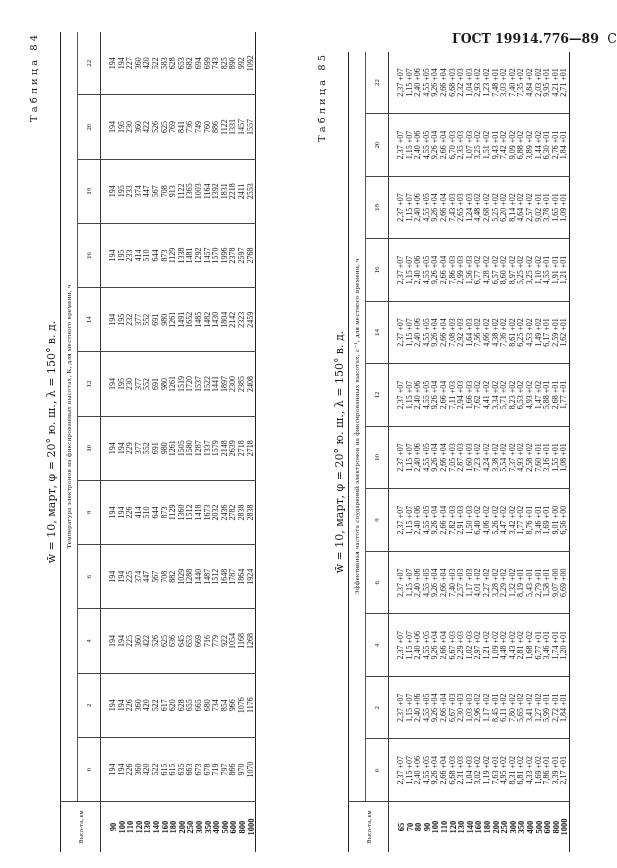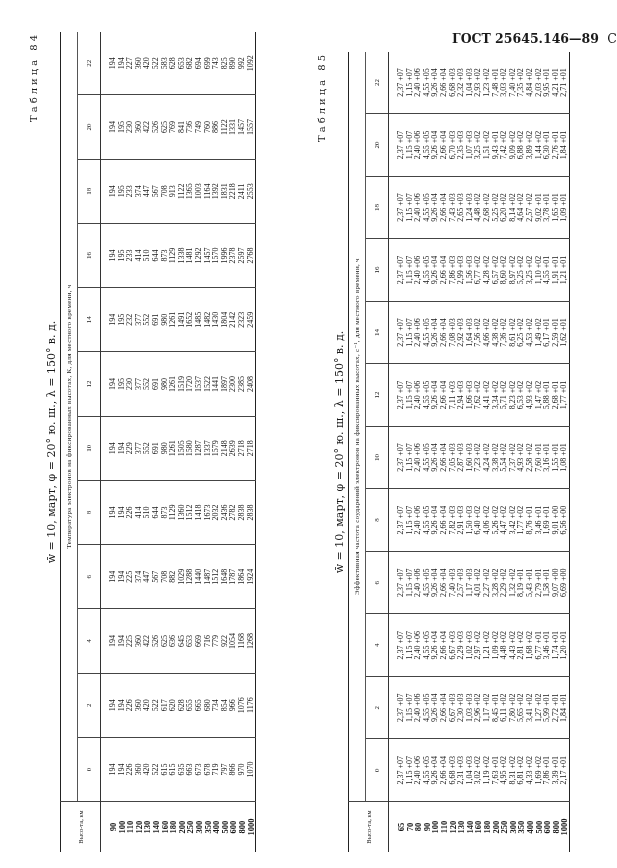--- a/index.html
+++ b/index.html
@@ -21,21 +21,21 @@
   table.data .hdr-alt { border-top:1.6px solid #222; border-bottom:1.4px solid #333; border-right:1px solid #444; width:50px; font-size:6.5px; line-height:8px; vertical-align:middle; }
   table.data .col-sep { border-left:1px solid #444; }
   table.data tbody td { font-size:8px; line-height:8.6px; padding-top:8px; white-space:pre; }
   table.data tbody td.alt { border-right:1px solid #444; font-weight:bold; font-size:8.5px; }
   table.data tbody tr { border-bottom:1.4px solid #222; }
 </style>
 </head>
 <body>
 
 <div class="page-header">
-  <span>ГОСТ 25645.146—89</span>
+  <span>ГОСТ 19914.776—89</span>
   <span class="pg">С. 36</span>
 </div>
 
 <div class="rot" id="t84" style="left:28px; top:852px; width:820px; height:258px;">
   <div class="tbl-caption-right">Таблица 84</div>
   <div class="tbl-title">w̄ = 10, март, φ = 20° ю. ш., λ = 150° в. д.</div>
   <table class="data">
     <thead>
       <tr>
         <th class="hdr-alt" rowspan="2">Высо-та, км</th>

